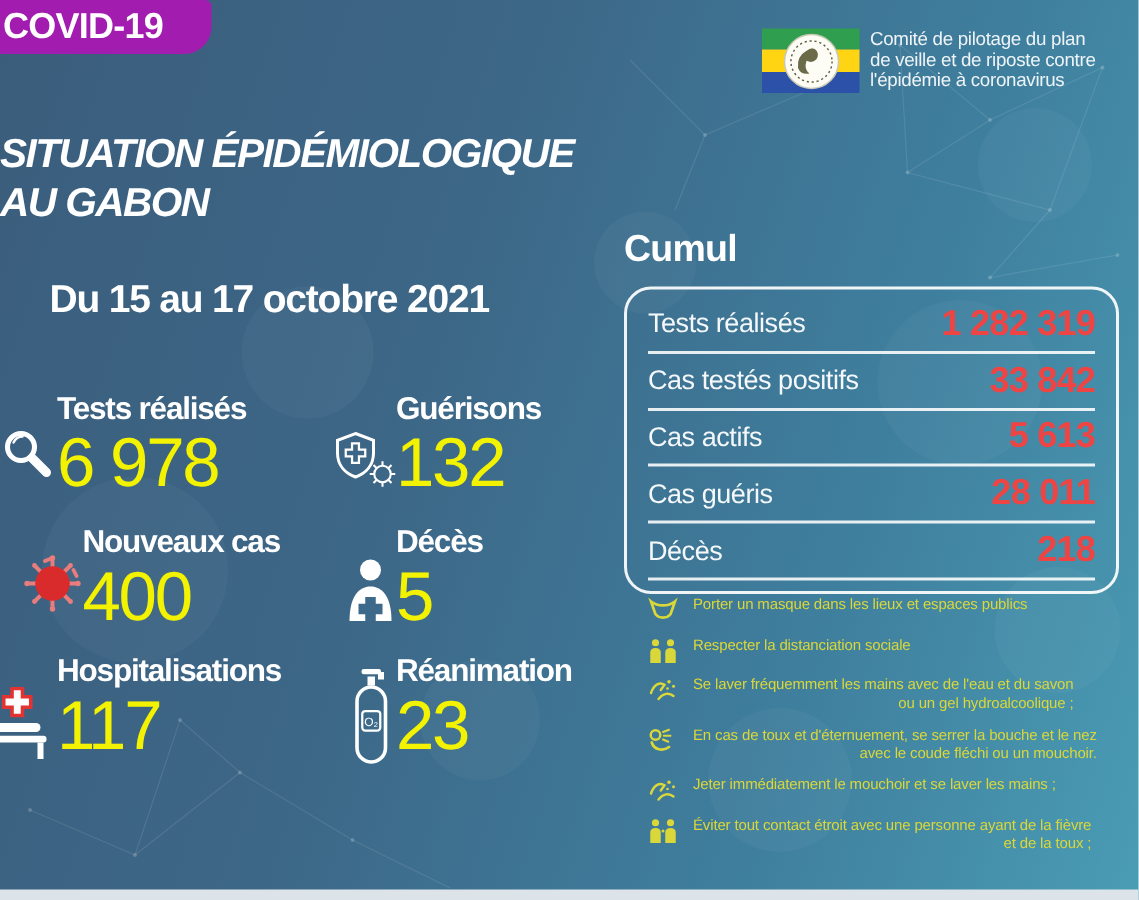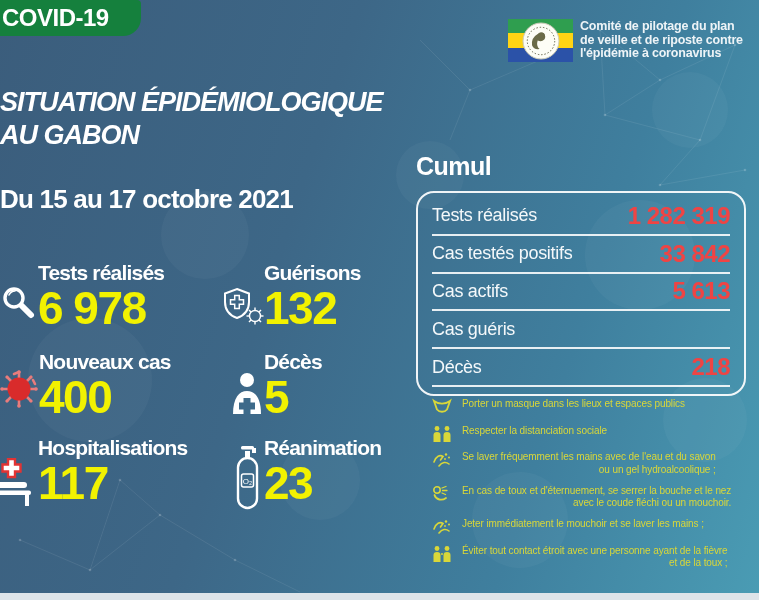--- a/index.html
+++ b/index.html
@@ -8,61 +8,61 @@
     font-family:"Liberation Sans", sans-serif;
     position:relative;
     background:linear-gradient(108deg, #3b5d7c 0%, #3d6787 38%, #3f7f9e 72%, #4a9cb4 100%);
     color:#fff;
   }
   .bg-pattern { position:absolute; inset:0; pointer-events:none; }
 
   
   .badge {
     position:absolute; left:0; top:0; width:141px; height:36px;
-    background:#15803d; border-radius:0 4px 18px 0;
+    background:#a21caf; border-radius:0 4px 18px 0;
     display:flex; align-items:center; padding-left:2px;
     font-weight:bold; font-size:24px; letter-spacing:-0.5px; color:#fff;
   }
 
   
   .flag { position:absolute; left:508px; top:19px; width:65px; height:43px; }
   .flag .stripe { width:100%; height:33.33%; }
   .s-green { background:#2f9e4f; }
   .s-yellow { background:#ffd413; }
   .s-blue { background:#2b52a8; }
   .emblem {
     position:absolute; left:50%; top:50%; width:37px; height:37px;
     transform:translate(-50%,-50%); background:#fdfdf6; border-radius:50%;
     border:1px solid #c9c9b4;
   }
   .emblem svg { width:100%; height:100%; }
   .org-text {
     position:absolute; left:580px; top:20px; width:176px;
     font-size:12.5px; line-height:13.6px; color:#eef4f7; letter-spacing:-0.2px;
   }
-  .org-text span { display:block;font-weight:bold; }
+  .org-text span { display:block; }
 
   
   .title {
     position:absolute; left:0; top:86px;
     font-size:27px; line-height:33px; font-weight:bold; letter-spacing:-1px;
   }
   .title span { display:block;font-style:italic; }
   .period {
     position:absolute; left:0; top:184px;
-    font-size:26px; font-weight:bold; letter-spacing:-0.8px;
+    font-size:26px; font-weight:bold; letter-spacing:-0.8px;padding-left:33px;
   }
 
   
   .stat { position:absolute; }
   .stat .s-icon { position:absolute; }
   .stat .txt { margin-left:38px; }
   .stat.rightcol .txt { margin-left:42px; }
   .stat-label { font-size:21px; font-weight:bold; letter-spacing:-0.8px; color:#fff; white-space:nowrap; }
-  .stat-value { font-size:46px; line-height:47px; font-weight:bold; letter-spacing:-1.5px; color:#f2f201; white-space:nowrap; }
+  .stat-value { font-size:46px; line-height:47px; font-weight:normal; letter-spacing:-1.5px; color:#f2f201; white-space:nowrap; }
 
   
   .cumul-title {
     position:absolute; left:416px; top:152px; width:329px; text-align:left;
     font-size:25px; font-weight:bold; letter-spacing:-0.5px;
   }
   .cumul-panel {
     position:absolute; left:416px; top:191px; width:330px; height:205px;
     border:2px solid rgba(255,255,255,0.92); border-radius:18px;
     padding:5px 14px 7px 14px; display:flex; flex-direction:column;
@@ -175,21 +175,21 @@
       <line x1="39" y1="23" x2="37" y2="25"></line>
         <line x1="27" y1="35" x2="29" y2="33"></line>
     </g>
   </svg>
   <div class="txt">
     <div class="stat-label">Guérisons</div>
     <div class="stat-value">132</div>
   </div>
 </div>
 
-<div class="stat" style="left:1px;top:350px;">
+<div class="stat" style="left:17px;top:350px;">
   <svg class="s-icon" style="left:-3px;top:18px;" width="42" height="42" viewBox="0 0 42 42">
     <g stroke="#e97c7c" stroke-width="2.6" stroke-linecap="round">
       <line x1="21" y1="4" x2="21" y2="10"></line>
         <line x1="21" y1="32" x2="21" y2="38"></line>
       <line x1="4" y1="21" x2="10" y2="21"></line>
         <line x1="32" y1="21" x2="38" y2="21"></line>
       <line x1="9" y1="9" x2="13" y2="13"></line>
         <line x1="29" y1="29" x2="33" y2="33"></line>
       <line x1="33" y1="9" x2="29" y2="13"></line>
         <line x1="13" y1="29" x2="9" y2="33"></line>
@@ -265,20 +265,21 @@
   <div class="cumul-row">
     <span class="cumul-label">Cas testés positifs</span>
     <span class="cumul-value">33 842</span>
   </div>
   <div class="cumul-row">
     <span class="cumul-label">Cas actifs</span>
     <span class="cumul-value">5 613</span>
   </div>
   <div class="cumul-row">
     <span class="cumul-label">Cas guéris</span>
+    <span class="cumul-value">28 011</span>
   </div>
   <div class="cumul-row">
     <span class="cumul-label">Décès</span>
     <span class="cumul-value">218</span>
   </div>
 </div>
 
 <div class="reco">
 
   <div class="reco-item">

